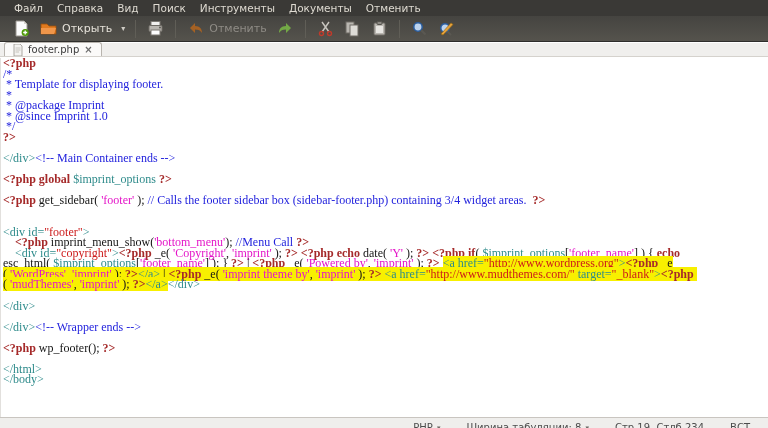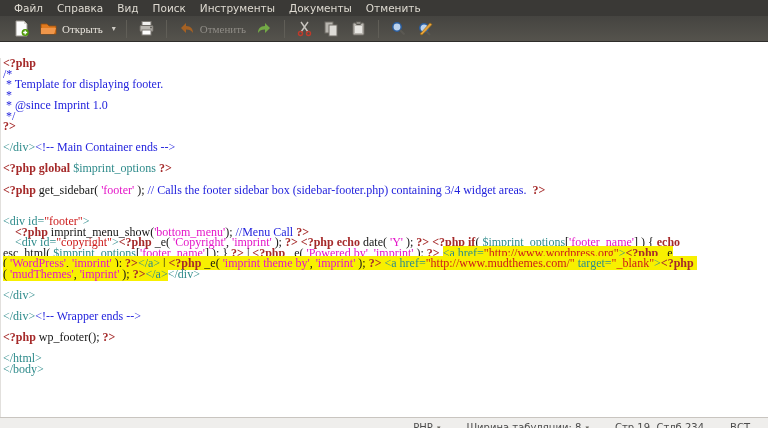--- a/index.html
+++ b/index.html
@@ -10,21 +10,21 @@
   
   .menubar { position:absolute; top:0; left:0; right:0; height:16px;
              background:#3a3936; display:flex; align-items:center;
              padding-left:7px; gap:0; }
   .menu-item { color:#dfdbd2; font-size:10.5px; padding:1px 7px; cursor:default; }
 
   
   .toolbar { position:absolute; top:16px; left:0; right:0; height:26px;
              background:linear-gradient(#454440,#55534d);
              border-bottom:1px solid #2e2d2a;
-             display:flex; align-items:center; padding-left:8px;font-family:Liberation Serif, serif; }
+             display:flex; align-items:center; padding-left:8px; }
   .tbtn { display:flex; align-items:center; gap:5px; padding:2px 5px;
           color:#e6e2da; font-size:11px; }
   .tbtn.disabled { color:#8f8c86; }
   .tsep { width:1px; height:18px; background:#32312e; border-right:1px solid #605e57;
           margin:0 6px; }
   .ticon { width:17px; height:17px; display:block; }
   .drop-arrow { font-size:8px; color:#cfccc5; padding:0 4px; }
 
   
   .tabbar { position:absolute; top:43px; left:0; right:0; height:14px;
@@ -143,26 +143,37 @@
     </div>
     <div class="tbtn">
       <svg class="ticon" viewBox="0 0 17 17">
         <circle cx="7" cy="8" r="4.2" fill="#bcd3ee" stroke="#2a5d9e" stroke-width="1.5"></circle>
         <path d="M9.5 11.5L13 15" stroke="#5a5852" stroke-width="2"></path>
         <path d="M3 14L13 3l2 1.5L5 15z" fill="#e8a33d" stroke="#9a6a10" stroke-width="0.7"></path>
       </svg>
     </div>
   </div>
 
+  <div class="tabbar">
+    <div class="tab">
+      <svg class="tabfile" viewBox="0 0 10 12">
+        <path d="M1 0h6l2 2v10H1z" fill="#f4f3f1" stroke="#9a968f" stroke-width="0.8"></path>
+        <path d="M2.5 4h5M2.5 6h5M2.5 8h3.5" stroke="#b3afa8" stroke-width="0.7"></path>
+      </svg>
+      <span>footer.php</span>
+      <span class="close">×</span>
+    </div>
+  </div>
 
   <div class="editor">
       <div class="code-line"><span class="p">&lt;?php</span></div>
       <div class="code-line"><span class="c">/*</span></div>
       <div class="code-line"><span class="c"> * Template for displaying footer.</span></div>
       <div class="code-line"><span class="c"> *</span></div>
+      <div class="code-line"><span class="c"> * @package Imprint</span></div>
       <div class="code-line"><span class="c"> * @since Imprint 1.0</span></div>
       <div class="code-line"><span class="c"> */</span></div>
       <div class="code-line"><span class="p">?&gt;</span></div>
       <div class="code-line">&nbsp;</div>
       <div class="code-line"><span class="t">&lt;/div&gt;</span><span class="c">&lt;!-- Main Container ends --&gt;</span></div>
       <div class="code-line">&nbsp;</div>
       <div class="code-line"><span class="p">&lt;?php </span><span class="k">global </span><span class="v">$imprint_options </span><span class="p">?&gt;</span></div>
       <div class="code-line">&nbsp;</div>
       <div class="code-line"><span class="p">&lt;?php </span><span class="n">get_sidebar( </span><span class="s">'footer'</span><span class="n"> ); </span><span class="c">// Calls the footer sidebar box (sidebar-footer.php) containing 3/4 widget areas.  </span><span class="p">?&gt;</span></div>
       <div class="code-line">&nbsp;</div>

